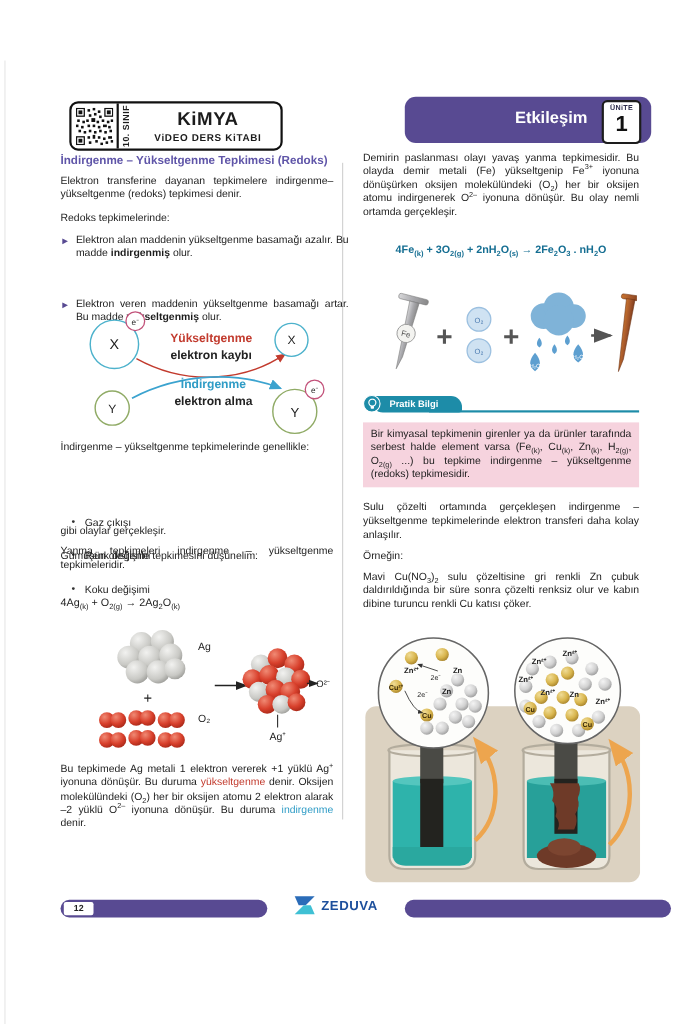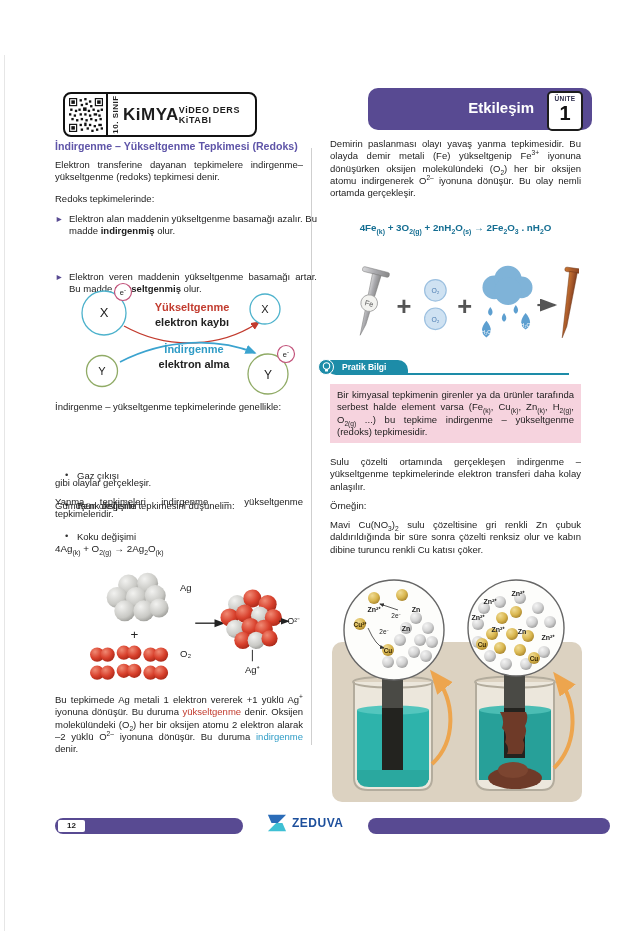--- a/index.html
+++ b/index.html
@@ -10,21 +10,21 @@
   sub{font-size:70%;line-height:0;}
   sup{font-size:70%;line-height:0;}
   
   #edge-line{left:4px;top:55px;width:1px;height:876px;background:#e6e6e6;}
   
   #badge{left:63px;top:92px;width:194px;height:45px;border:2.5px solid #111;border-radius:8px;
          background:#fff;display:flex;align-items:stretch;box-sizing:border-box;}
   #qr-wrap{width:41px;border-right:2.5px solid #111;display:flex;align-items:center;justify-content:center;}
   #grade{width:15px;display:flex;align-items:center;justify-content:center;}
   #grade span{transform:rotate(-90deg);white-space:nowrap;font-size:8px;font-weight:bold;letter-spacing:0.5px;}
-  #badge-titles{flex:1;display:flex;flex-direction:row;align-items:center;justify-content:center;}
+  #badge-titles{flex:1;display:flex;flex-direction:column;align-items:center;justify-content:center;}
   #badge-title{font-size:17px;font-weight:bold;letter-spacing:0.5px;}
   #badge-subtitle{font-size:9px;font-weight:bold;letter-spacing:0.6px;margin-top:1px;}
   
   #banner{left:368px;top:88px;width:224px;height:42px;background:#584a92;border-radius:10px;}
   #banner-label{position:absolute;right:58px;top:11px;color:#fff;font-size:15px;font-weight:bold;}
   #unit-box{position:absolute;right:9px;top:3px;width:36px;height:40px;background:#fff;
             border:2px solid #1d1d1d;border-radius:5px;box-sizing:border-box;text-align:center;}
   #unit-label{font-size:6.5px;font-weight:bold;color:#2c2c4a;letter-spacing:0.3px;margin-top:2px;}
   #unit-number{font-size:20px;font-weight:bold;color:#111;line-height:22px;}
   
@@ -35,21 +35,21 @@
   .arrow-bullet{padding-left:14px;position:relative;}
   .arrow-bullet .mk{position:absolute;left:0;top:0;color:#584a92;font-size:8.5px;}
   .dot-li{padding-left:22px;position:relative;}
   .dot-li .mk{position:absolute;left:10px;top:-1px;color:#333;}
   .hl-red{color:#c23b2e;}
   .hl-blue{color:#2f9cc6;}
   .bold{font-weight:bold;}
   .equation{font-size:9.8px;}
   .equation-teal{color:#156e92;font-weight:bold;font-size:9.8px;text-align:center;}
   
-  #tip-tag-row{left:318px;top:360px;width:251px;height:18px;}
+  #tip-tag-row{left:330px;top:360px;width:251px;height:18px;}
   #tip-tag{position:absolute;left:8px;top:0;width:82px;height:15px;background:#1d8ca8;
            border-radius:3px 10px 3px 10px;color:#fff;font-size:8.5px;font-weight:bold;
            line-height:15px;padding-left:16px;box-sizing:border-box;}
   #tip-underline{position:absolute;left:60px;right:0;top:13px;height:2px;background:#1d8ca8;}
   #tip-icon{position:absolute;left:0;top:-1px;width:16px;height:16px;background:#1d8ca8;
             border:1.5px solid #fff;border-radius:50%;box-sizing:border-box;
             display:flex;align-items:center;justify-content:center;}
   #tip-box{left:330px;top:384px;width:251px;background:#f6d3de;padding:5px 7px;box-sizing:border-box;}
   
   .fbar{top:818px;height:16px;background:#584a92;border-radius:8px;}

